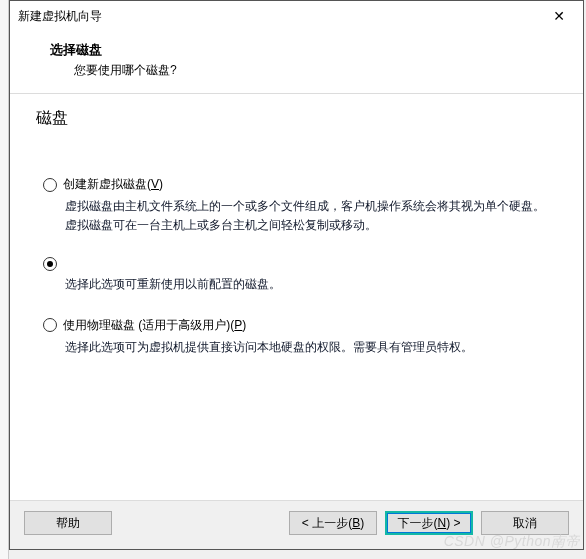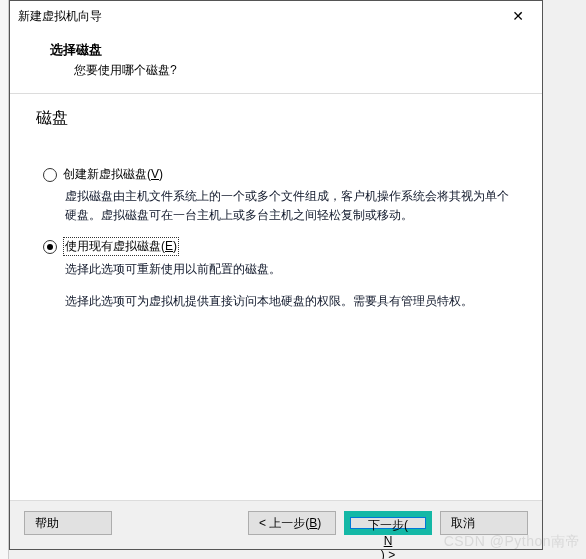--- a/index.html
+++ b/index.html
@@ -9,21 +9,21 @@
     background: #f0f0f0;
     width: 586px;
     height: 559px;
     overflow: hidden;
     position: relative;
   }
   .dialog {
     position: absolute;
     left: 9px;
     top: 0;
-    width: 534px;
+    width: 575px;
     height: 550px;
     background: #ffffff;
     border: 1px solid #555;
     display: flex;
     flex-direction: column;
   }
   .titlebar {
     height: 30px;
     display: flex;
     align-items: center;
@@ -52,21 +52,21 @@
   .content {
     flex: 1;
     padding: 14px 26px 10px 26px;
   }
   .group-label { font-size: 16px; margin-bottom: 18px; }
   .group-box {
     border: 1px solid transparent;
     padding: 6px 6px;
   }
   .opt {
-    margin: 12px 0 10px 0;
+    margin: 22px 0 10px 0;
   }
   .opt-row {
     display: flex;
     align-items: center;
   }
   .radio {
     width: 14px;
     height: 14px;
     border: 1px solid #333;
     border-radius: 50%;
@@ -106,35 +106,35 @@
   }
   .footer .spacer { flex: 1; }
   .btn {
     min-width: 88px;
     height: 24px;
     border: 1px solid #adadad;
     background: #e1e1e1;
     font-size: 12px;
     display: inline-flex;
     align-items: center;
-    justify-content: flex-start;
+    justify-content: center;
     cursor: pointer;
     padding: 0 10px;
   }
   .btn.primary {
-    border: 6px solid #14b8a6;
+    border: 2px solid #14b8a6;
     box-shadow: inset 0 0 0 1px #0078d7;
-    flex-direction: column;
   }
   .watermark {
     position: absolute;
     right: 6px;
     bottom: 8px;
     color: #d8d8d8;
     font-size: 14px;
+    font-style: italic;
     pointer-events: none;
     letter-spacing: 0.5px;
   }
   .left-sliver {
     position: absolute;
     left: 0; top: 0;
     width: 9px; height: 559px;
     background: #f7f7f7;
     border-right: 1px solid #ccc;
   }
@@ -169,28 +169,31 @@
           <span class="opt-label">
             <span>创建新虚拟磁盘(</span><span class="hotkey">V</span><span>)</span>
           </span>
         </div>
         <div class="opt-desc">虚拟磁盘由主机文件系统上的一个或多个文件组成，客户机操作系统会将其视为单个硬盘。虚拟磁盘可在一台主机上或多台主机之间轻松复制或移动。</div>
       </div>
 
       <div class="opt">
         <div class="opt-row">
           <span class="radio checked"></span>
-          <span class="opt-label selected">
-            <span>使用现有虚拟磁盘(</span><span class="hotkey">E</span><span>)</span>
-          </span>
         </div>
         <div class="opt-desc">选择此选项可重新使用以前配置的磁盘。</div>
       </div>
 
       <div class="opt">
+        <div class="opt-row">
+          <span class="radio"></span>
+          <span class="opt-label">
+            <span>使用物理磁盘 (适用于高级用户)(</span><span class="hotkey">P</span><span>)</span>
+          </span>
+        </div>
         <div class="opt-desc">选择此选项可为虚拟机提供直接访问本地硬盘的权限。需要具有管理员特权。</div>
       </div>
 
     </div>
   </div>
 
   <div class="footer">
     <div class="btn">
       <span>帮助</span>
     </div>

